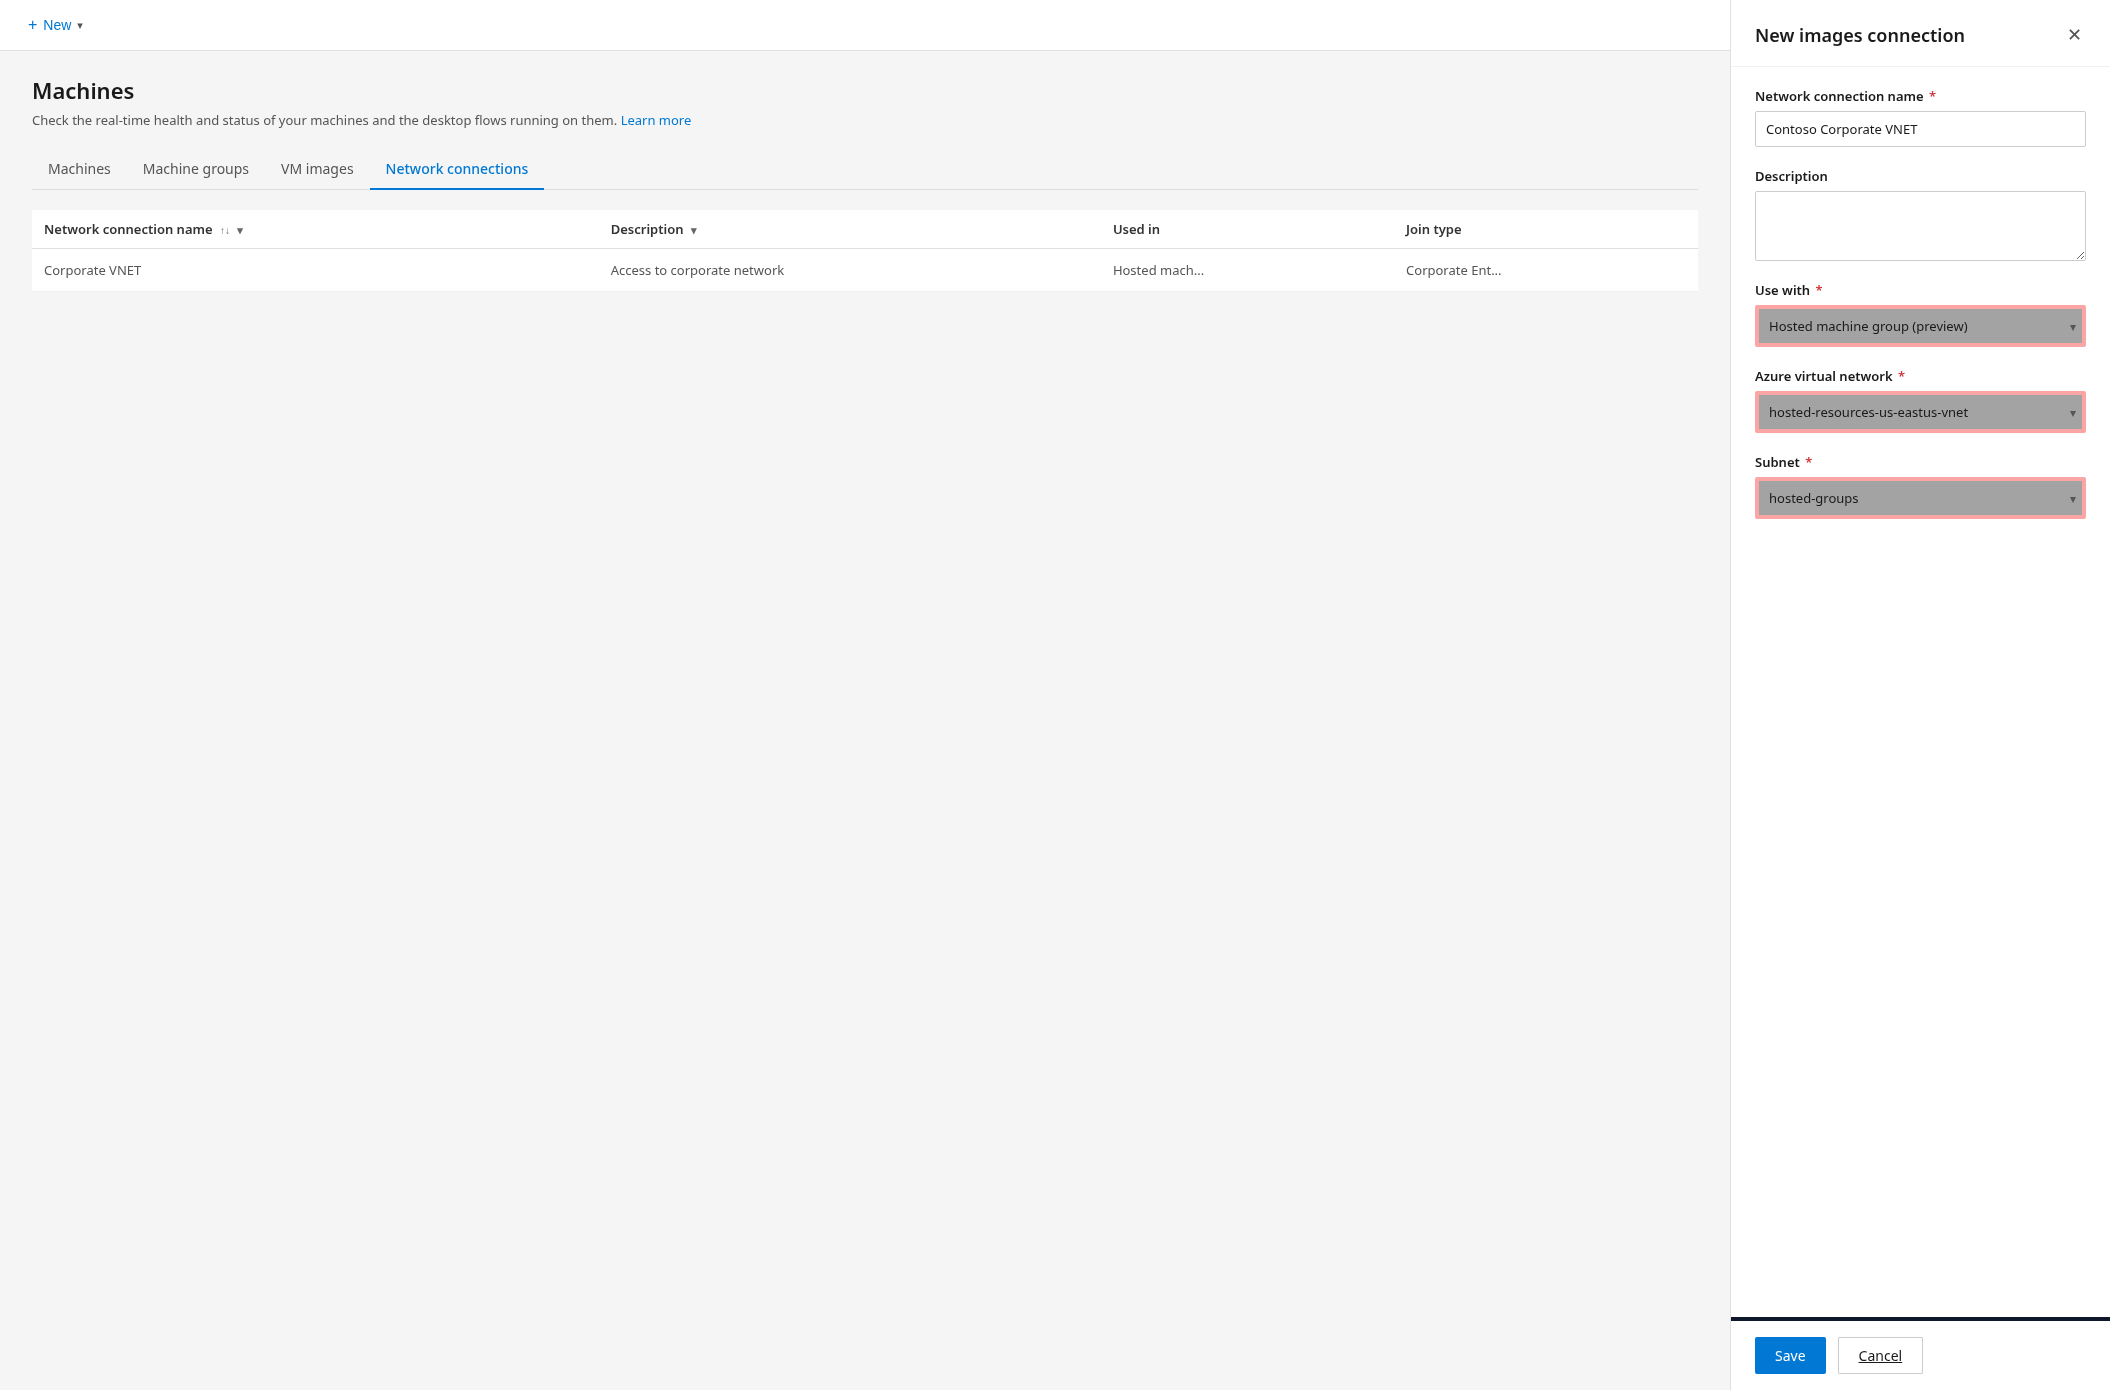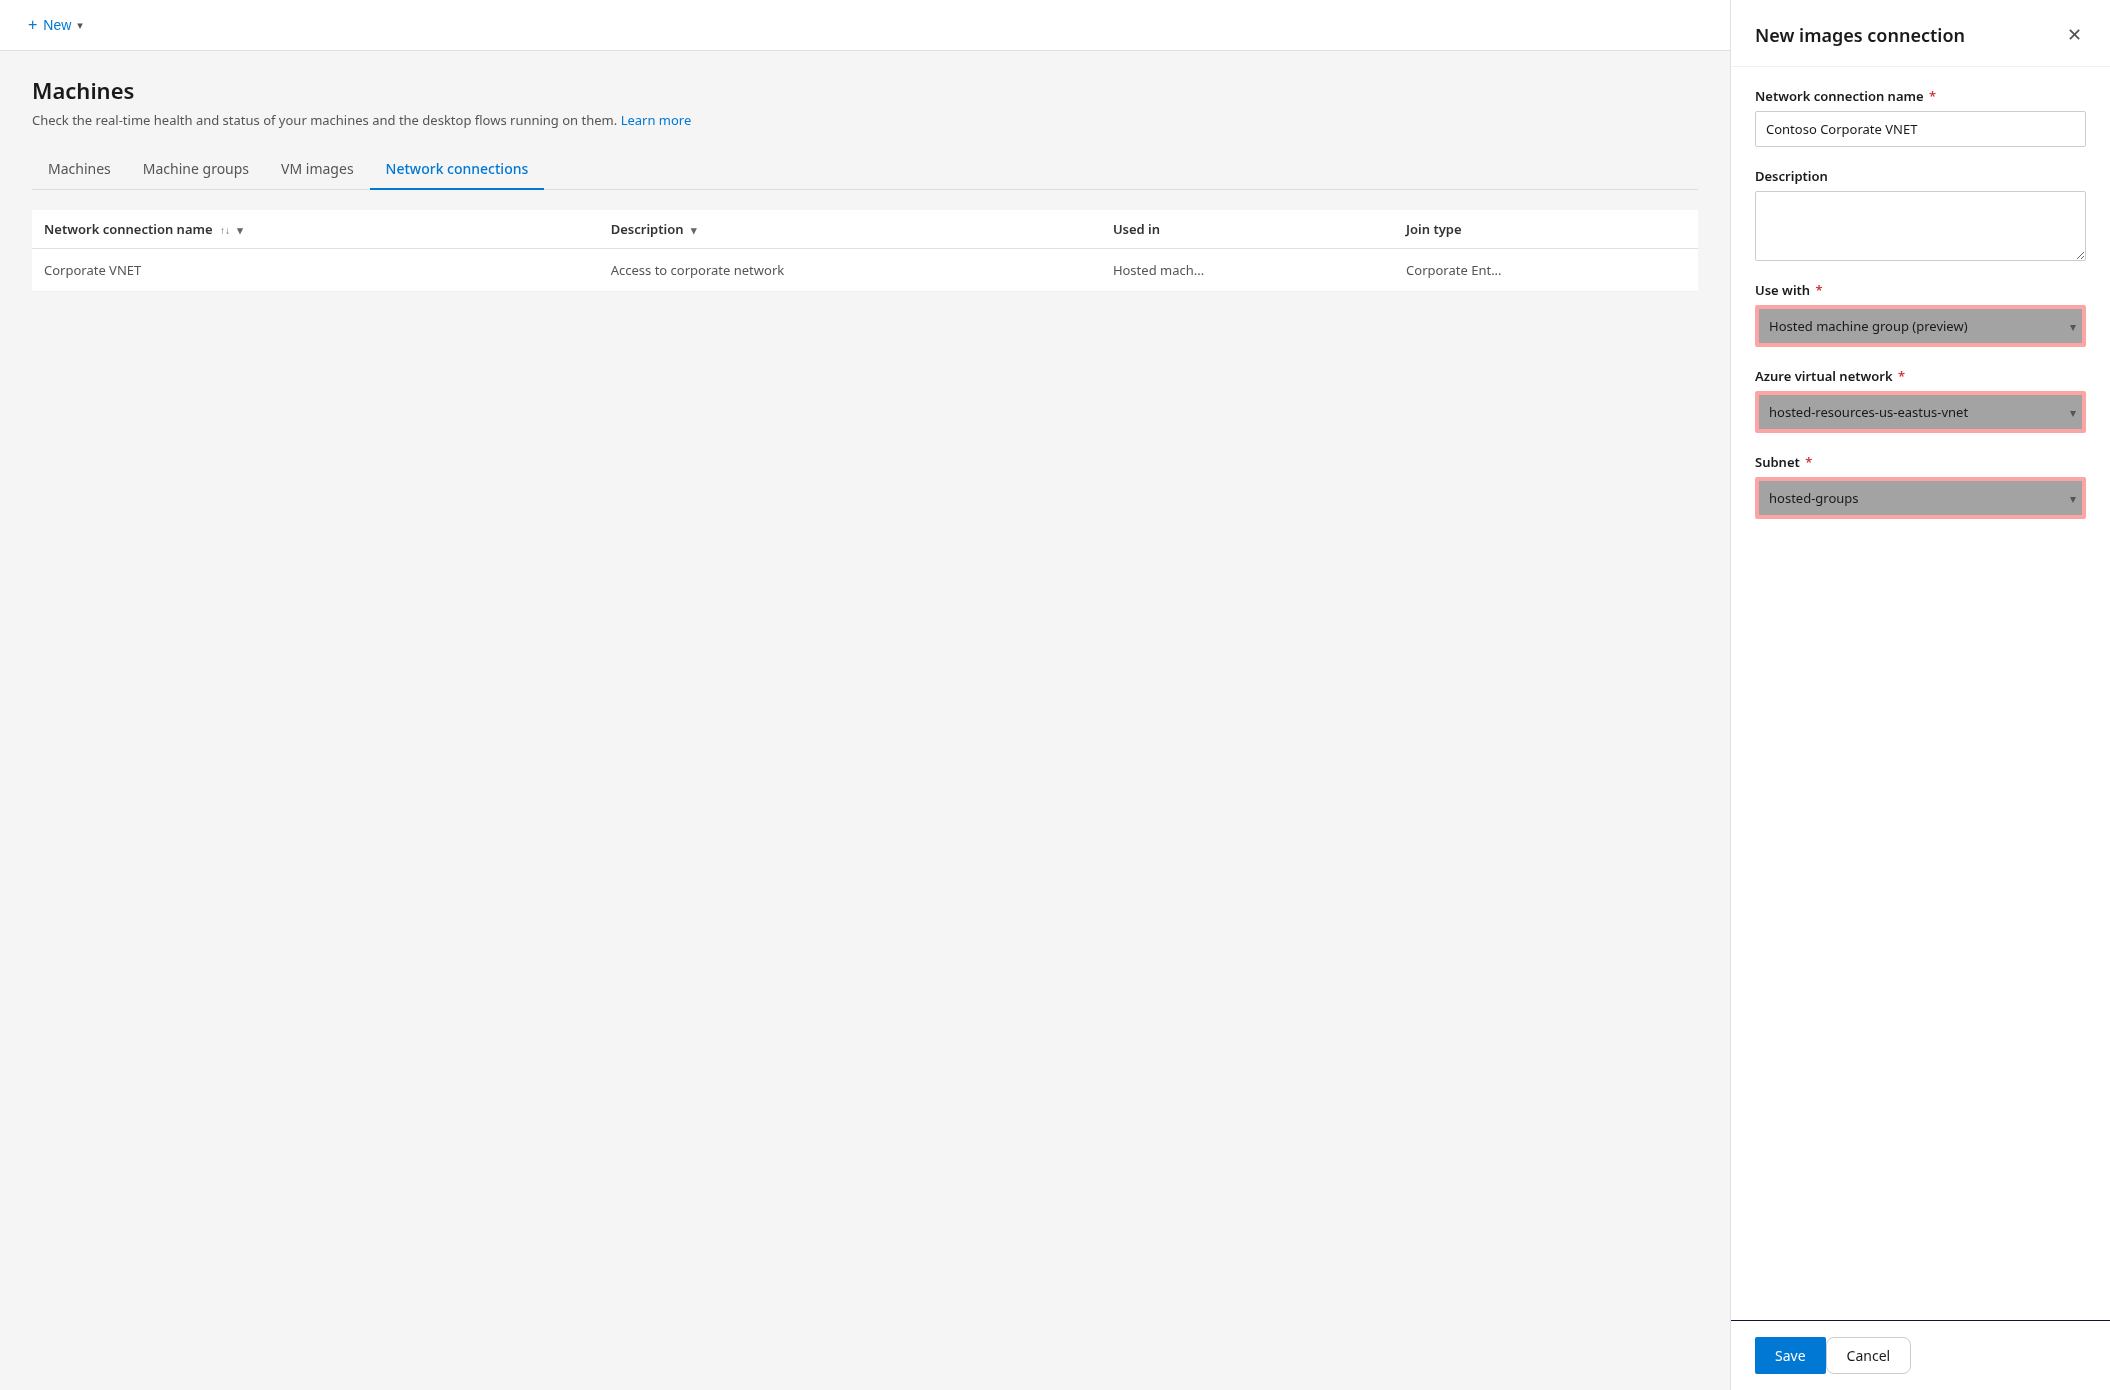--- a/index.html
+++ b/index.html
@@ -247,44 +247,46 @@
       top: 50%;
       transform: translateY(-50%);
       pointer-events: none;
       color: #555;
       font-size: 12px;
     }
 
     
     .panel-footer {
       padding: 16px 24px;
-      border-top: 1px solid #0f172a;
-      display: flex;
+      border-top: 4px solid #0f172a;
+      display: flex;
+      gap: 12px;
     }
 
     .btn-save {
       padding: 8px 20px;
       background: #0078d4;
       color: #fff;
       border: none;
       border-radius: 2px;
       font-size: 14px;
       cursor: pointer;
       font-family: inherit;
     }
 
     .btn-cancel {
       padding: 8px 20px;
       background: #fff;
       color: #1a1a1a;
       border: 1px solid #ccc;
-      border-radius: 8px;
+      border-radius: 1px;
       font-size: 14px;
       cursor: pointer;
       font-family: inherit;
+      text-decoration: underline;
     }
   </style>
 </head>
 <body>
 
 <div class="main-content">
 
   <div class="toolbar">
     <button class="new-button">
       <span class="plus-icon">+</span>

